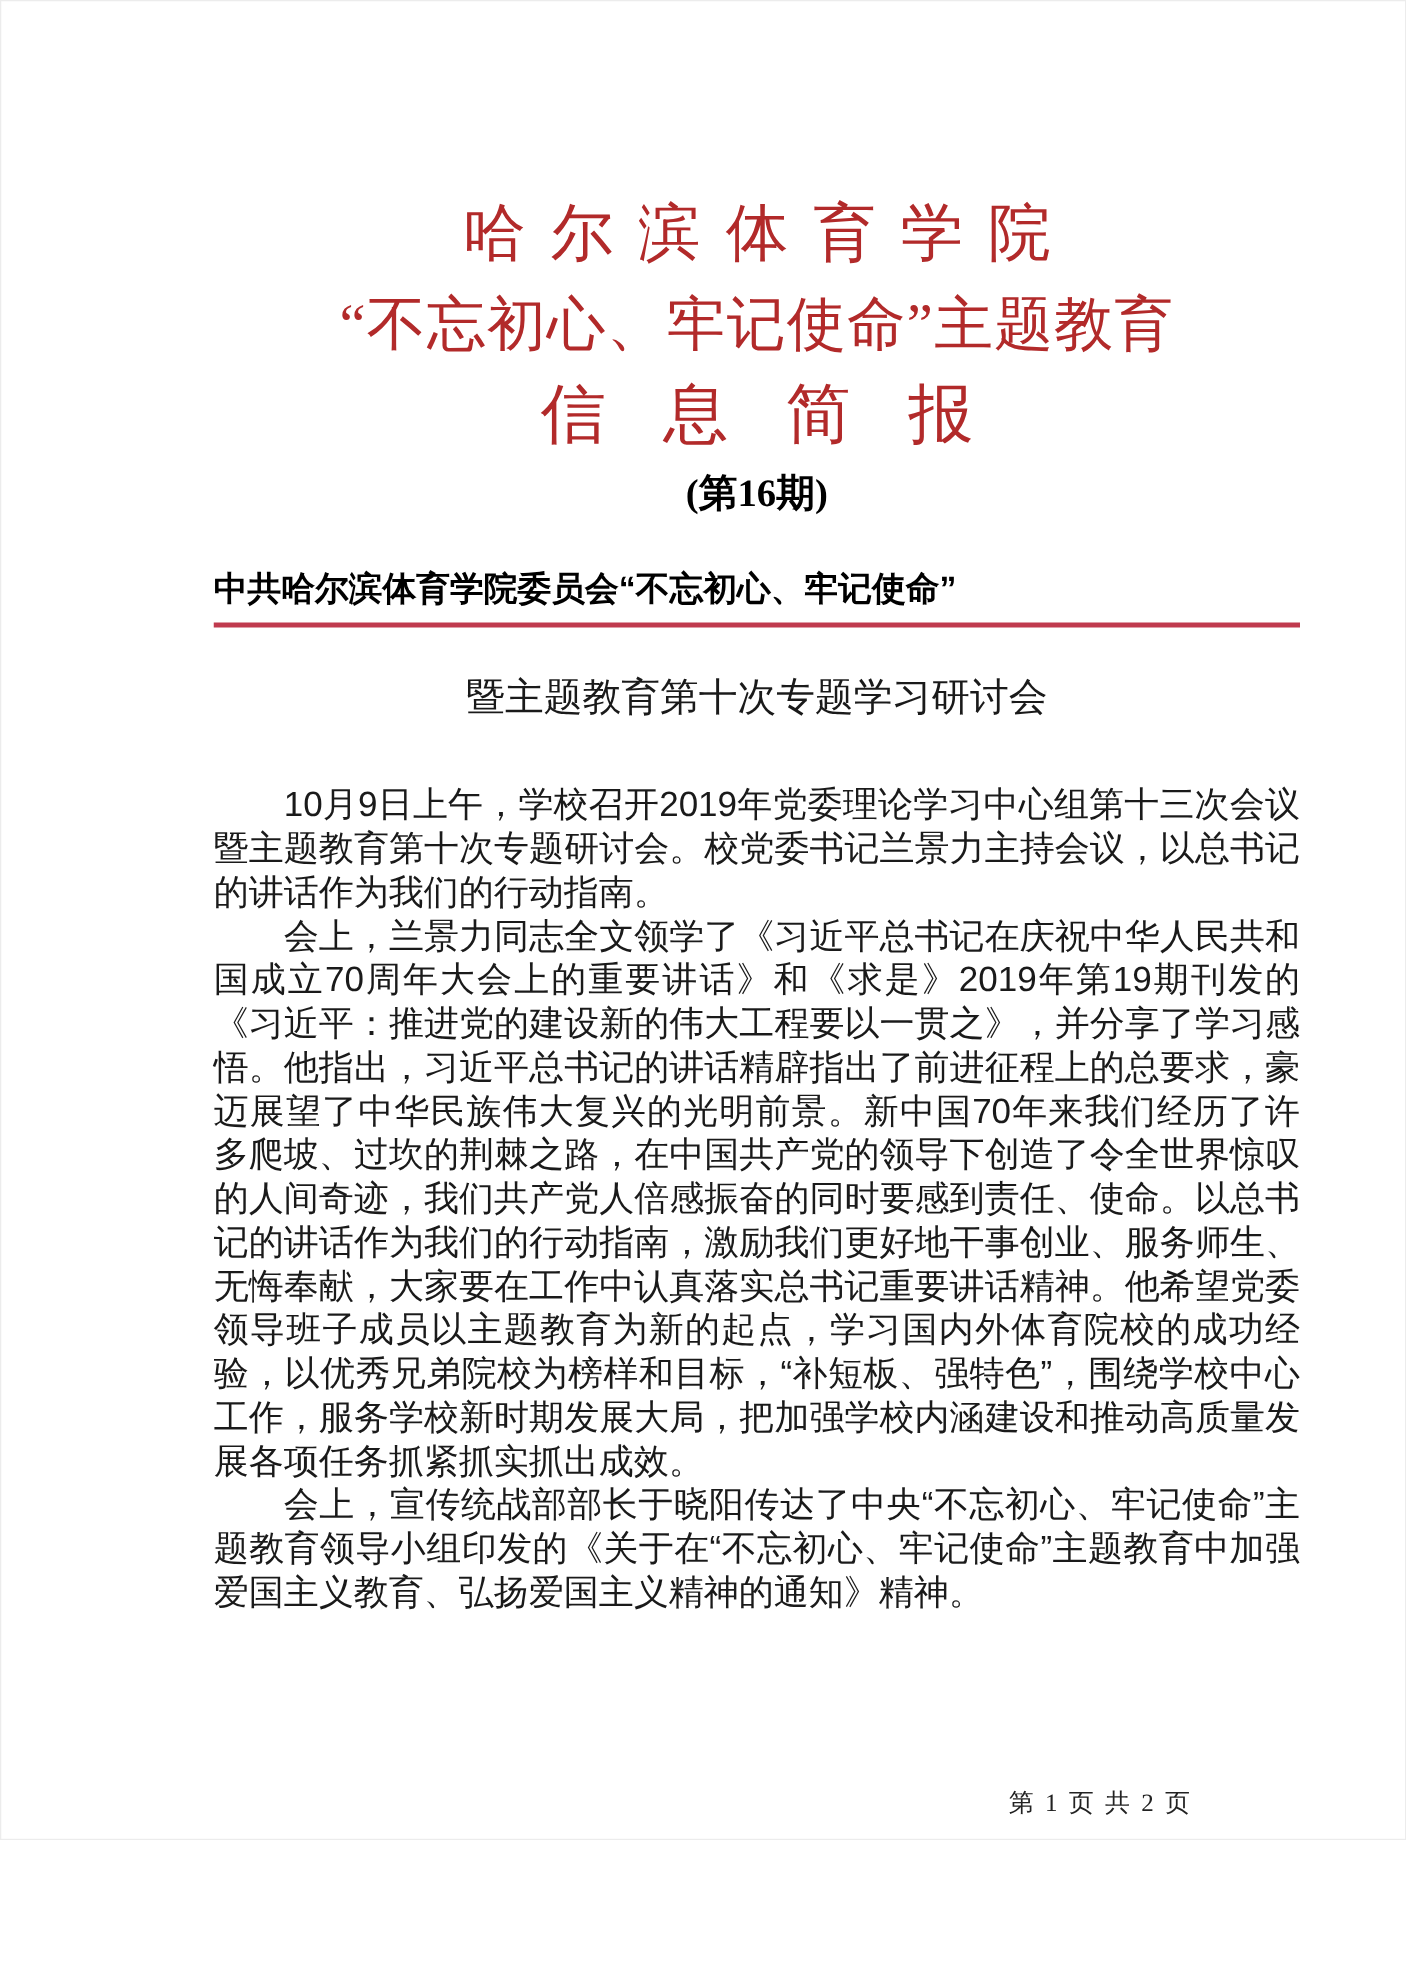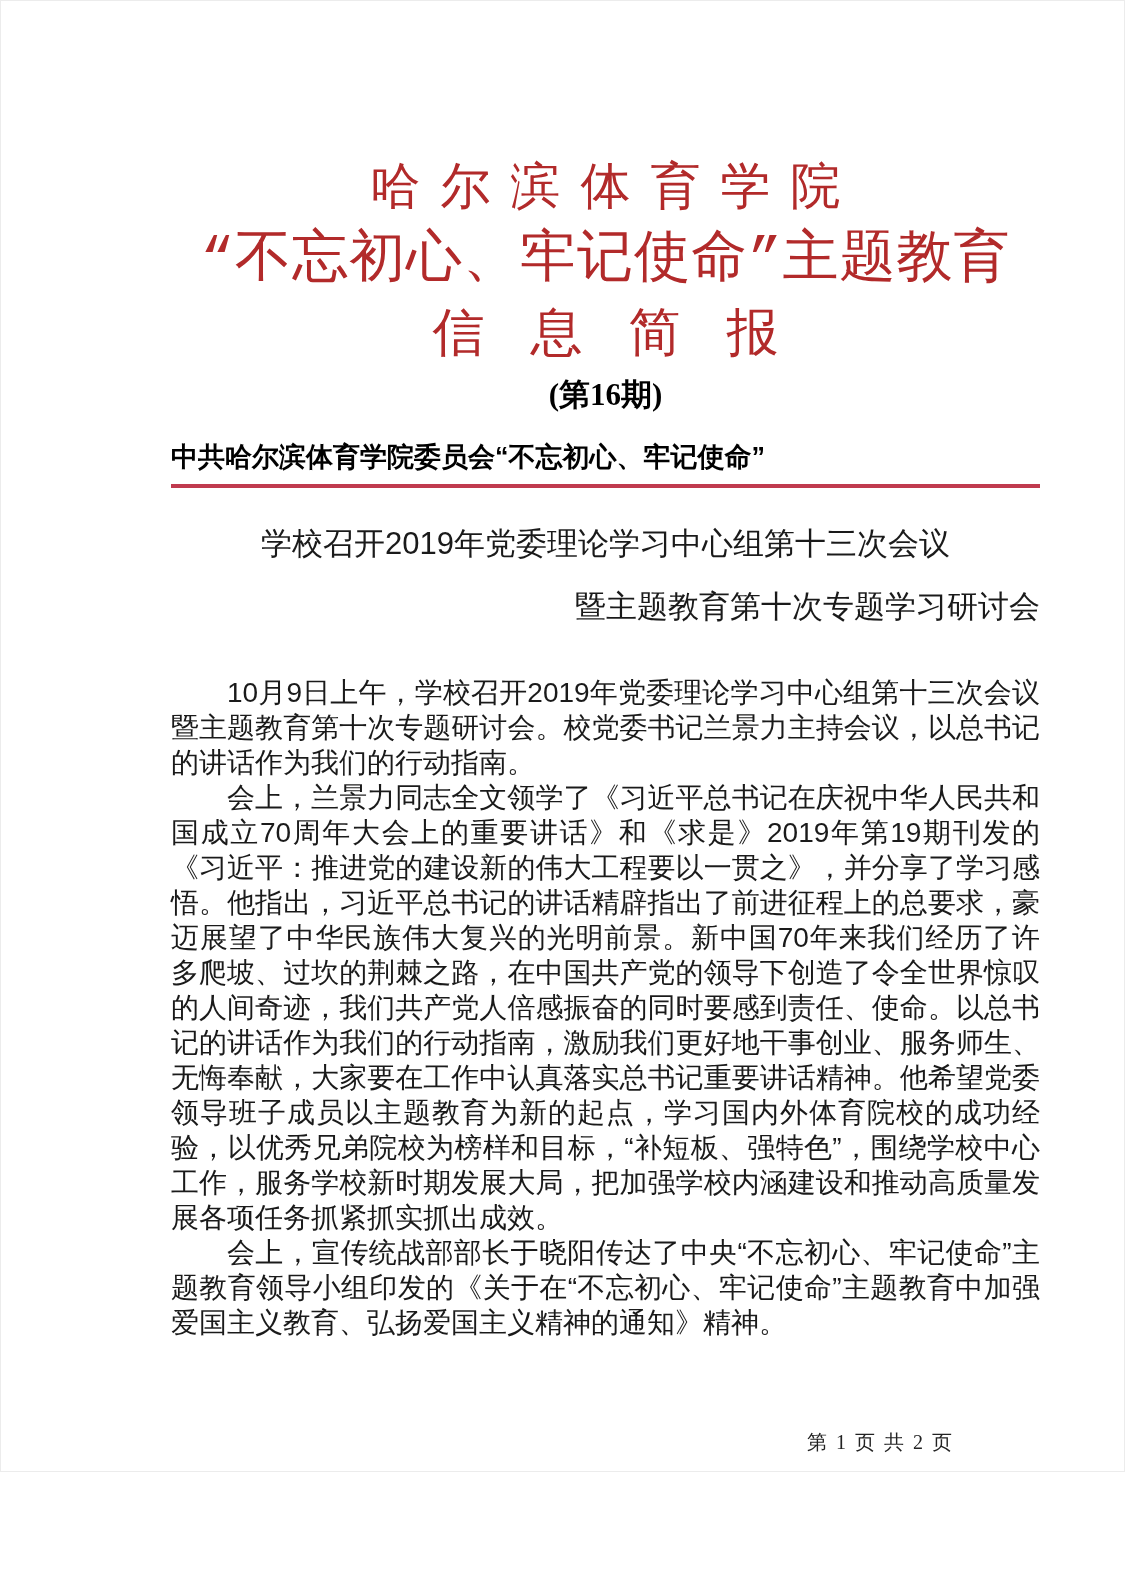--- a/index.html
+++ b/index.html
@@ -27,22 +27,22 @@
   .title-line1 {
     font-family: "Liberation Serif", "DejaVu Serif", serif;
     font-size: 50px;
     line-height: 74px;
     color: var(--title-red);
     letter-spacing: 20px;
     text-indent: 20px; 
     white-space: nowrap;
   }
   .title-line2 {
-    font-family: Liberation Mono, monospace;
-    font-size: 56px;
+    font-family: Liberation Serif, serif;
+    font-size: 47px;
     line-height: 74px;
     color: var(--title-red);
     letter-spacing: 1px;
     white-space: nowrap;
   }
   .title-line3 {
     font-family: "Liberation Serif", "DejaVu Serif", serif;
     font-size: 52px;
     line-height: 72px;
     color: var(--title-red);
@@ -53,21 +53,21 @@
   .issue-line {
     font-family: "Liberation Serif", "DejaVu Serif", serif;
     font-size: 31px;
     line-height: 52px;
     font-weight: 700;
     color: #000000;
   }
 
   
   .issuer-block {
-    margin-top: 18px;
+    margin-top: 32px;
   }
   .issuer-line1 {
     font-size: 27px;
     line-height: 36px;
     font-weight: 700;
     color: #000000;
   }
   .issuer-line2 {
     display: flex;
     justify-content: space-between;
@@ -147,21 +147,20 @@
     <div class="title-line3">信息简报</div>
     <div class="issue-line">(第16期)</div>
   </div>
 
   <div class="issuer-block">
     <div class="issuer-line1">中共哈尔滨体育学院委员会“不忘初心、牢记使命”</div>
     <div class="red-rule"></div>
   </div>
 
   <div class="headline">
-    <p class="headline-line">学校召开2019年党委理论学习中心组第十三次会议</p>
     <p class="headline-line">暨主题教育第十次专题学习研讨会</p>
   </div>
 
   <div class="body-block">
     <p>10月9日上午，学校召开2019年党委理论学习中心组第十三次会议暨主题教育第十次专题研讨会。校党委书记兰景力主持会议，以总书记的讲话作为我们的行动指南。</p>
     <p>会上，兰景力同志全文领学了《习近平总书记在庆祝中华人民共和国成立70周年大会上的重要讲话》和《求是》2019年第19期刊发的《习近平：推进党的建设新的伟大工程要以一贯之》，并分享了学习感悟。他指出，习近平总书记的讲话精辟指出了前进征程上的总要求，豪迈展望了中华民族伟大复兴的光明前景。新中国70年来我们经历了许多爬坡、过坎的荆棘之路，在中国共产党的领导下创造了令全世界惊叹的人间奇迹，我们共产党人倍感振奋的同时要感到责任、使命。以总书记的讲话作为我们的行动指南，激励我们更好地干事创业、服务师生、无悔奉献，大家要在工作中认真落实总书记重要讲话精神。他希望党委领导班子成员以主题教育为新的起点，学习国内外体育院校的成功经验，以优秀兄弟院校为榜样和目标，“补短板、强特色”，围绕学校中心工作，服务学校新时期发展大局，把加强学校内涵建设和推动高质量发展各项任务抓紧抓实抓出成效。</p>
     <p>会上，宣传统战部部长于晓阳传达了中央“不忘初心、牢记使命”主题教育领导小组印发的《关于在“不忘初心、牢记使命”主题教育中加强爱国主义教育、弘扬爱国主义精神的通知》精神。</p>
   </div>
 
   <div class="footer">第 1 页 共 2 页</div>

